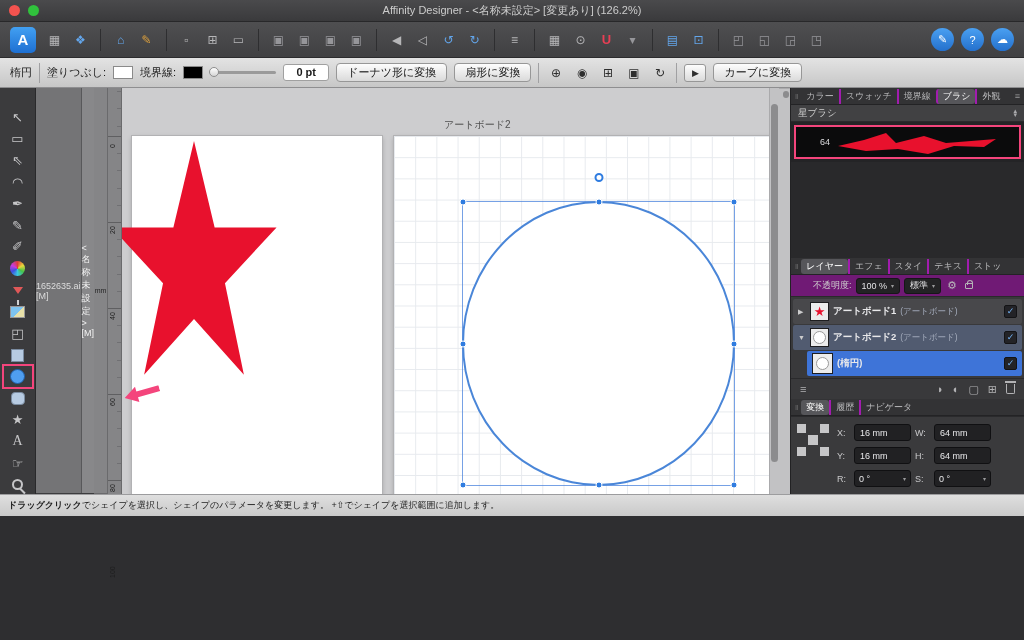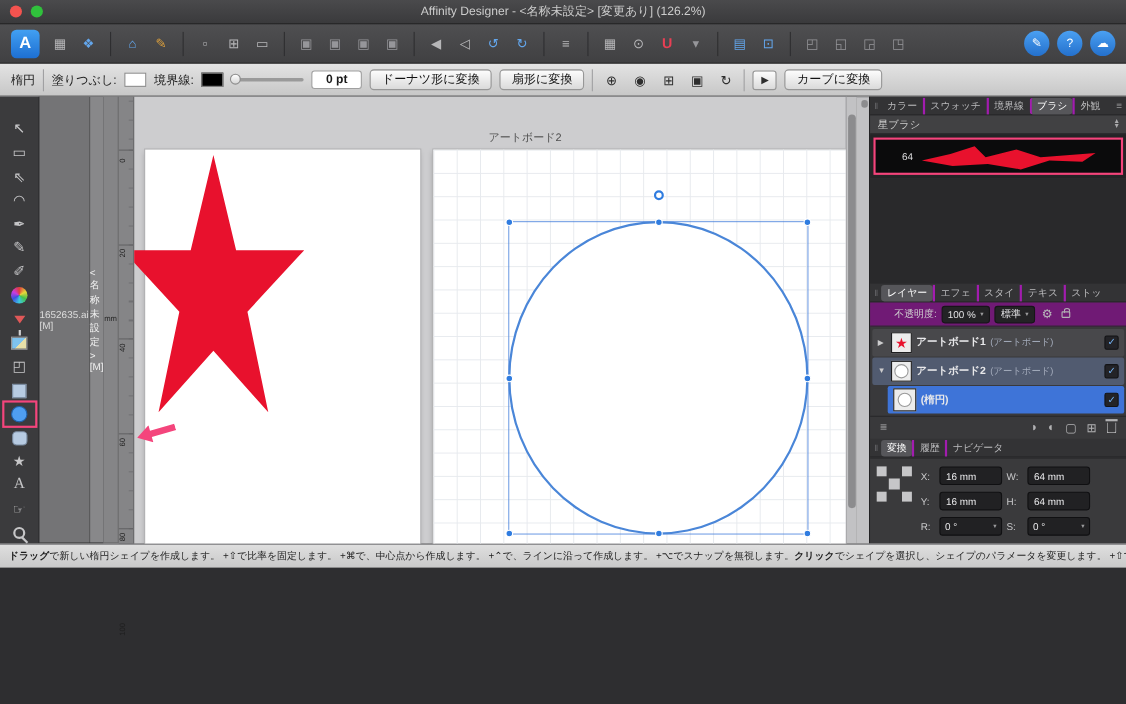--- a/index.html
+++ b/index.html
@@ -539,18 +539,17 @@
             <span>0 °</span>
             <span class="car">▾</span>
           </span>
         </div>
       </div>
     </div>
   </div>
 
   <div class="statusbar">
     <span class="sb-b">ドラッグ</span>
-    <span>で新しい楕円シェイプを作成します。 +⇧で比率を固定します。 +⌘で、中心点から作成します。 +⌃で、ラインに沿って作成します。 +⌥でスナップを無視します。 </span>
     <span class="sb-b">クリック</span>
     <span>でシェイプを選択し、シェイプのパラメータを変更します。 +⇧でシェイプを選択範囲に追加します。</span>
   </div>
 
 </div>
 
 </body></html>

